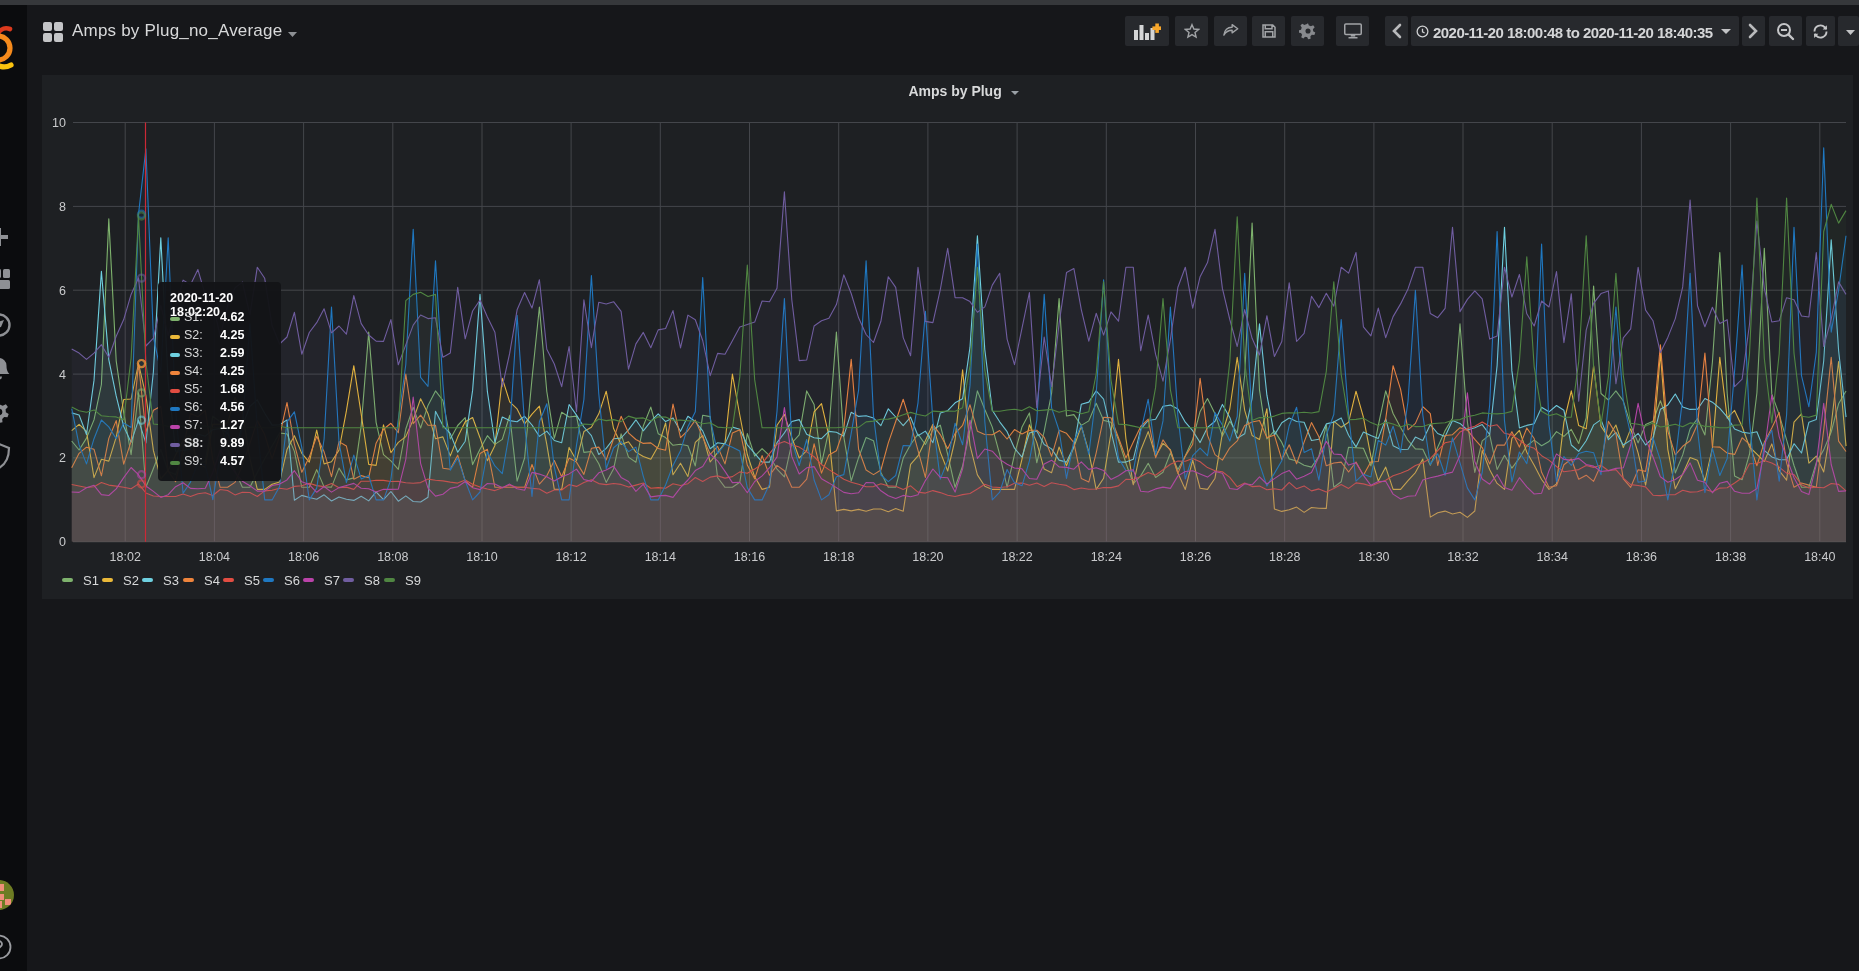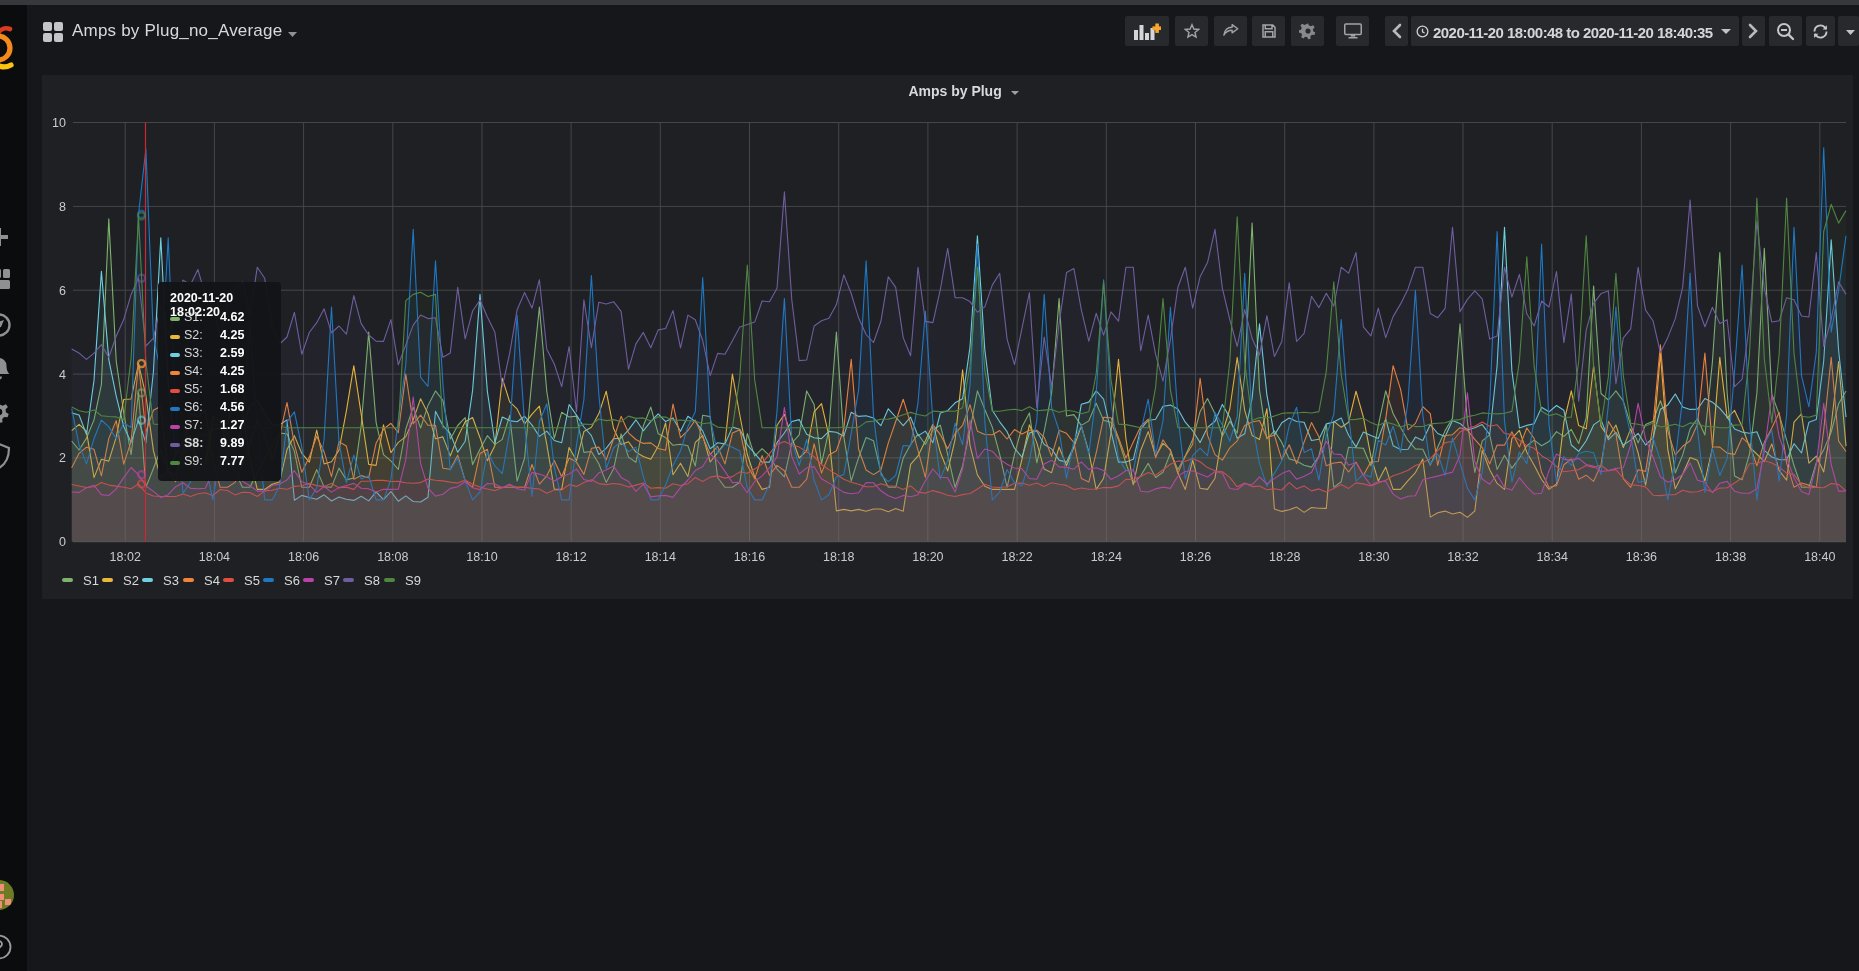--- a/index.html
+++ b/index.html
@@ -329,15 +329,15 @@
       <div class="tval">1.27</div>
     </div>
 <div class="trow" style="top:154px">
       <div class="tdash" style="background:#705DA0"></div>
       <div class="tlab" style="font-weight:bold;">S8:</div>
       <div class="tval">9.89</div>
     </div>
 <div class="trow" style="top:172px">
       <div class="tdash" style="background:#508642"></div>
       <div class="tlab" style="">S9:</div>
-      <div class="tval">7.77</div>
+      <div class="tval">4.57</div>
     </div>
 </div>
 
 </body></html>

